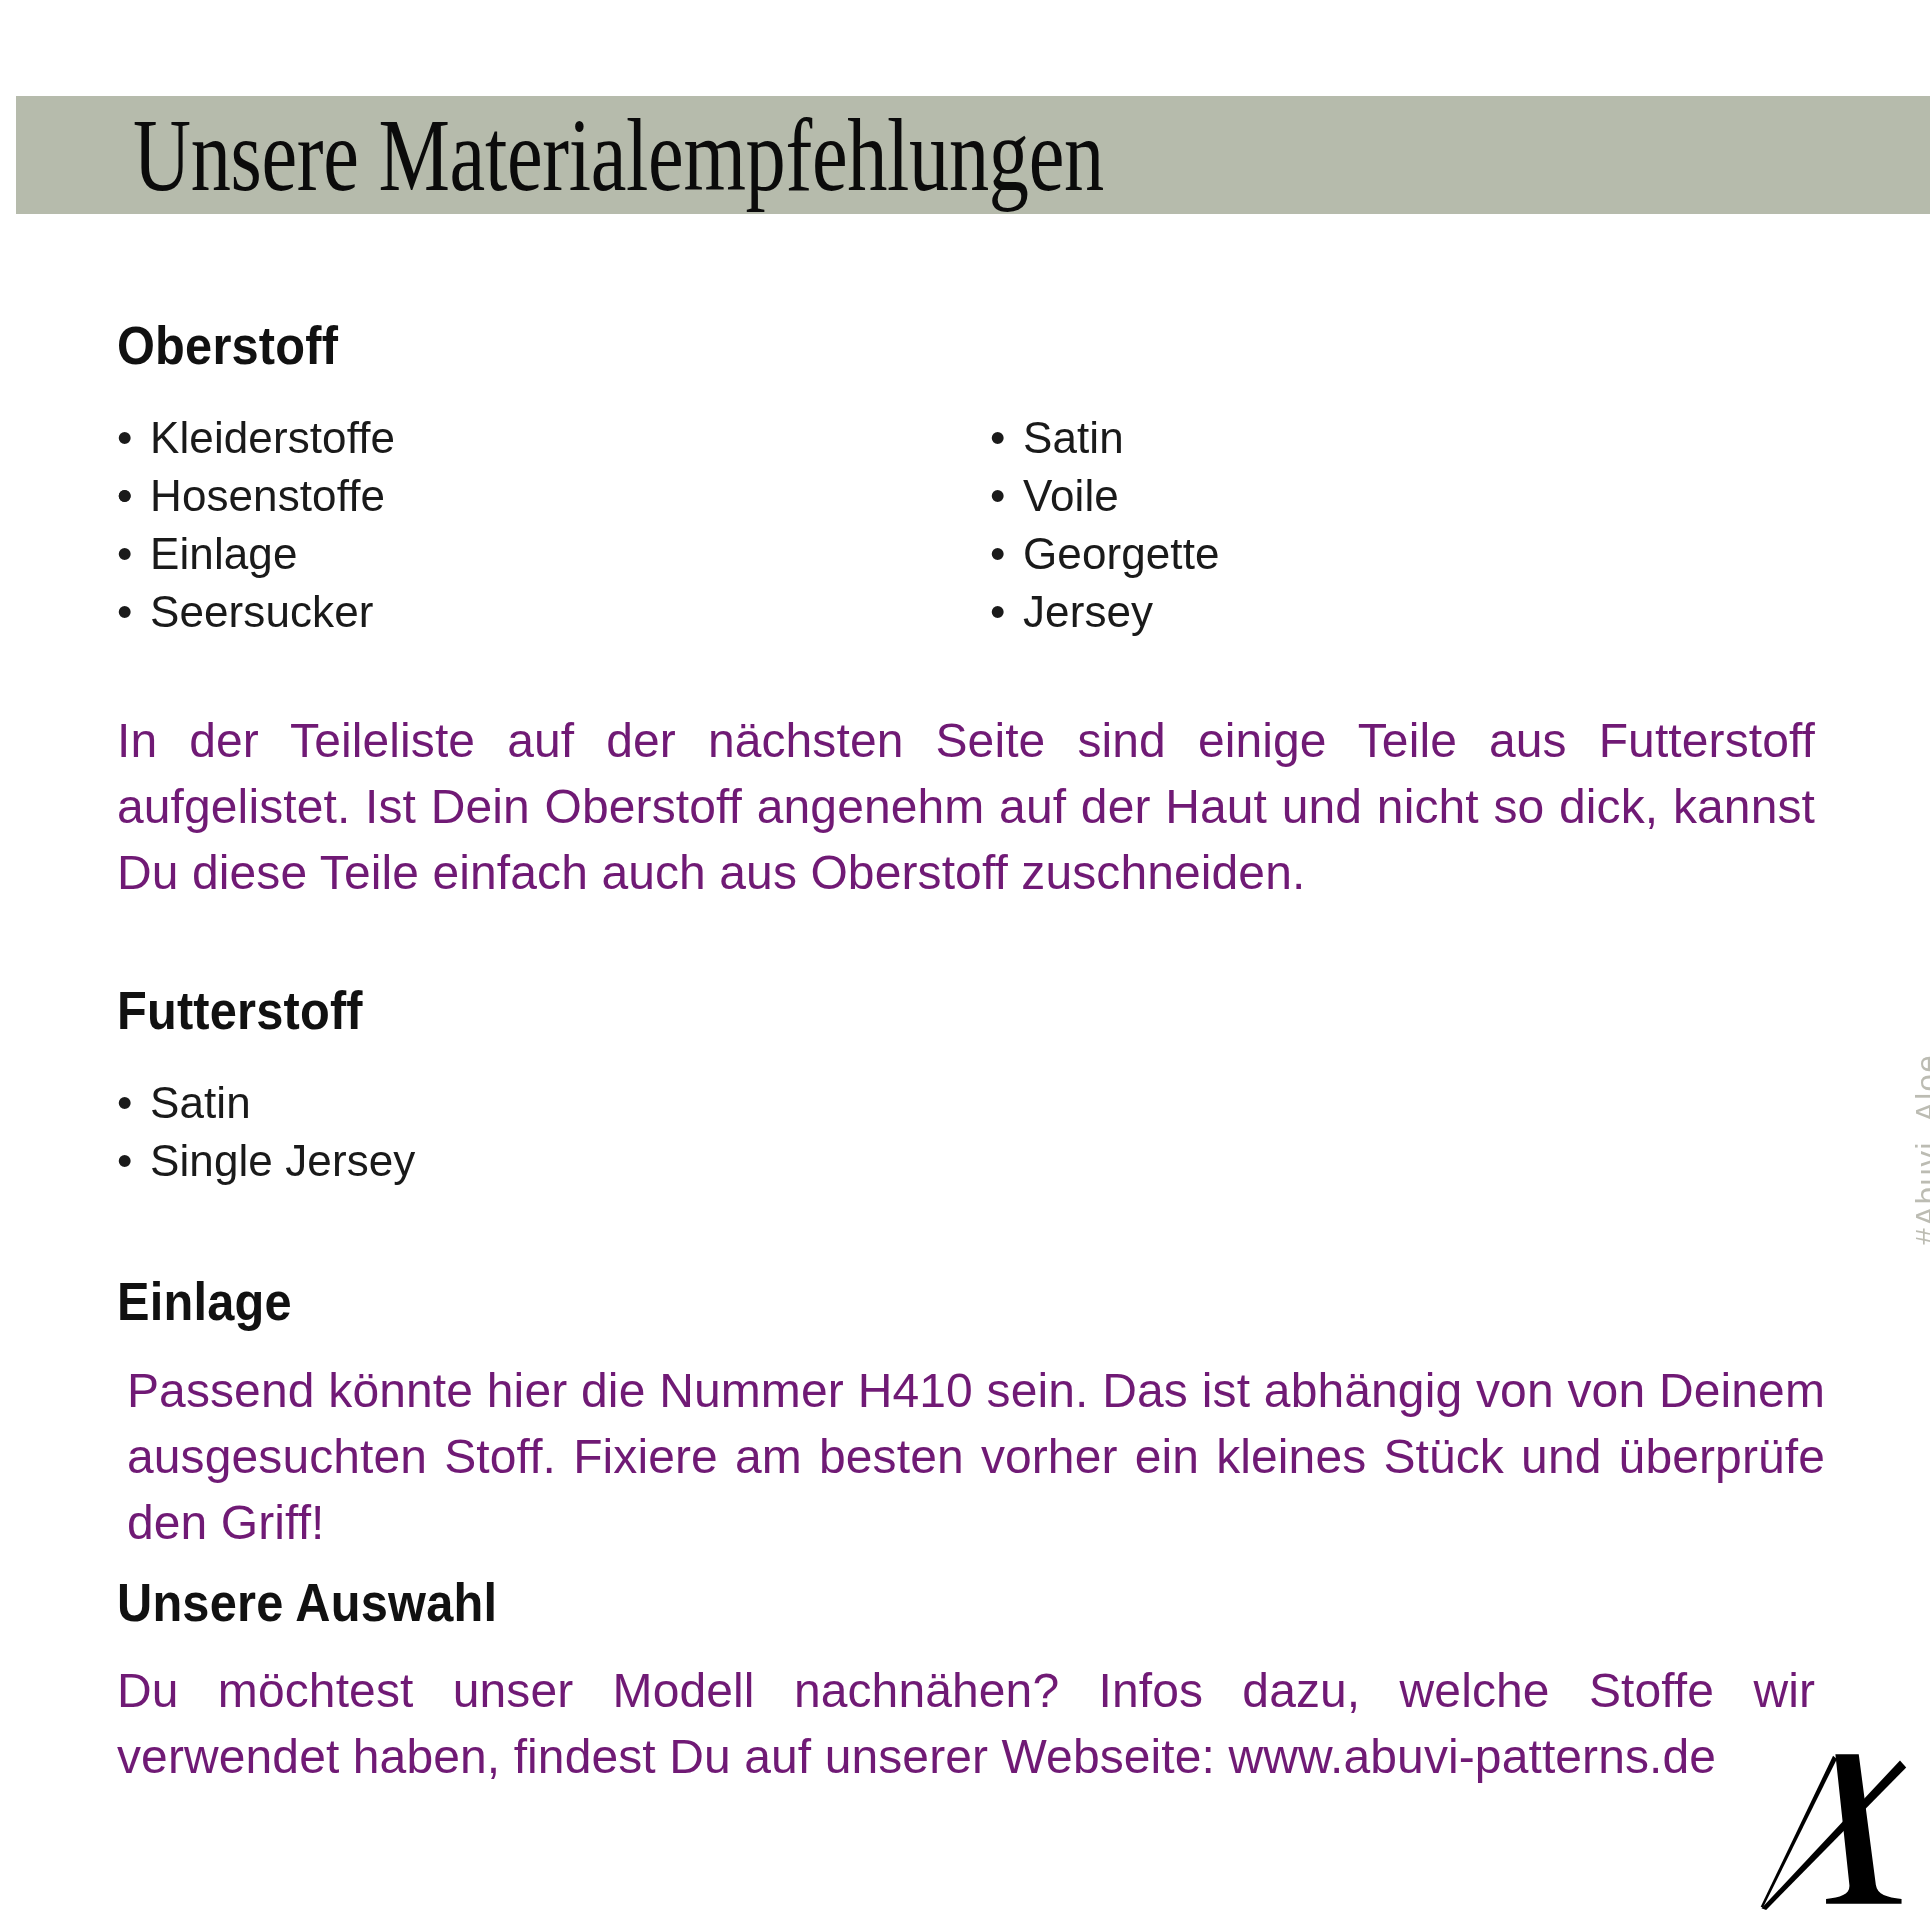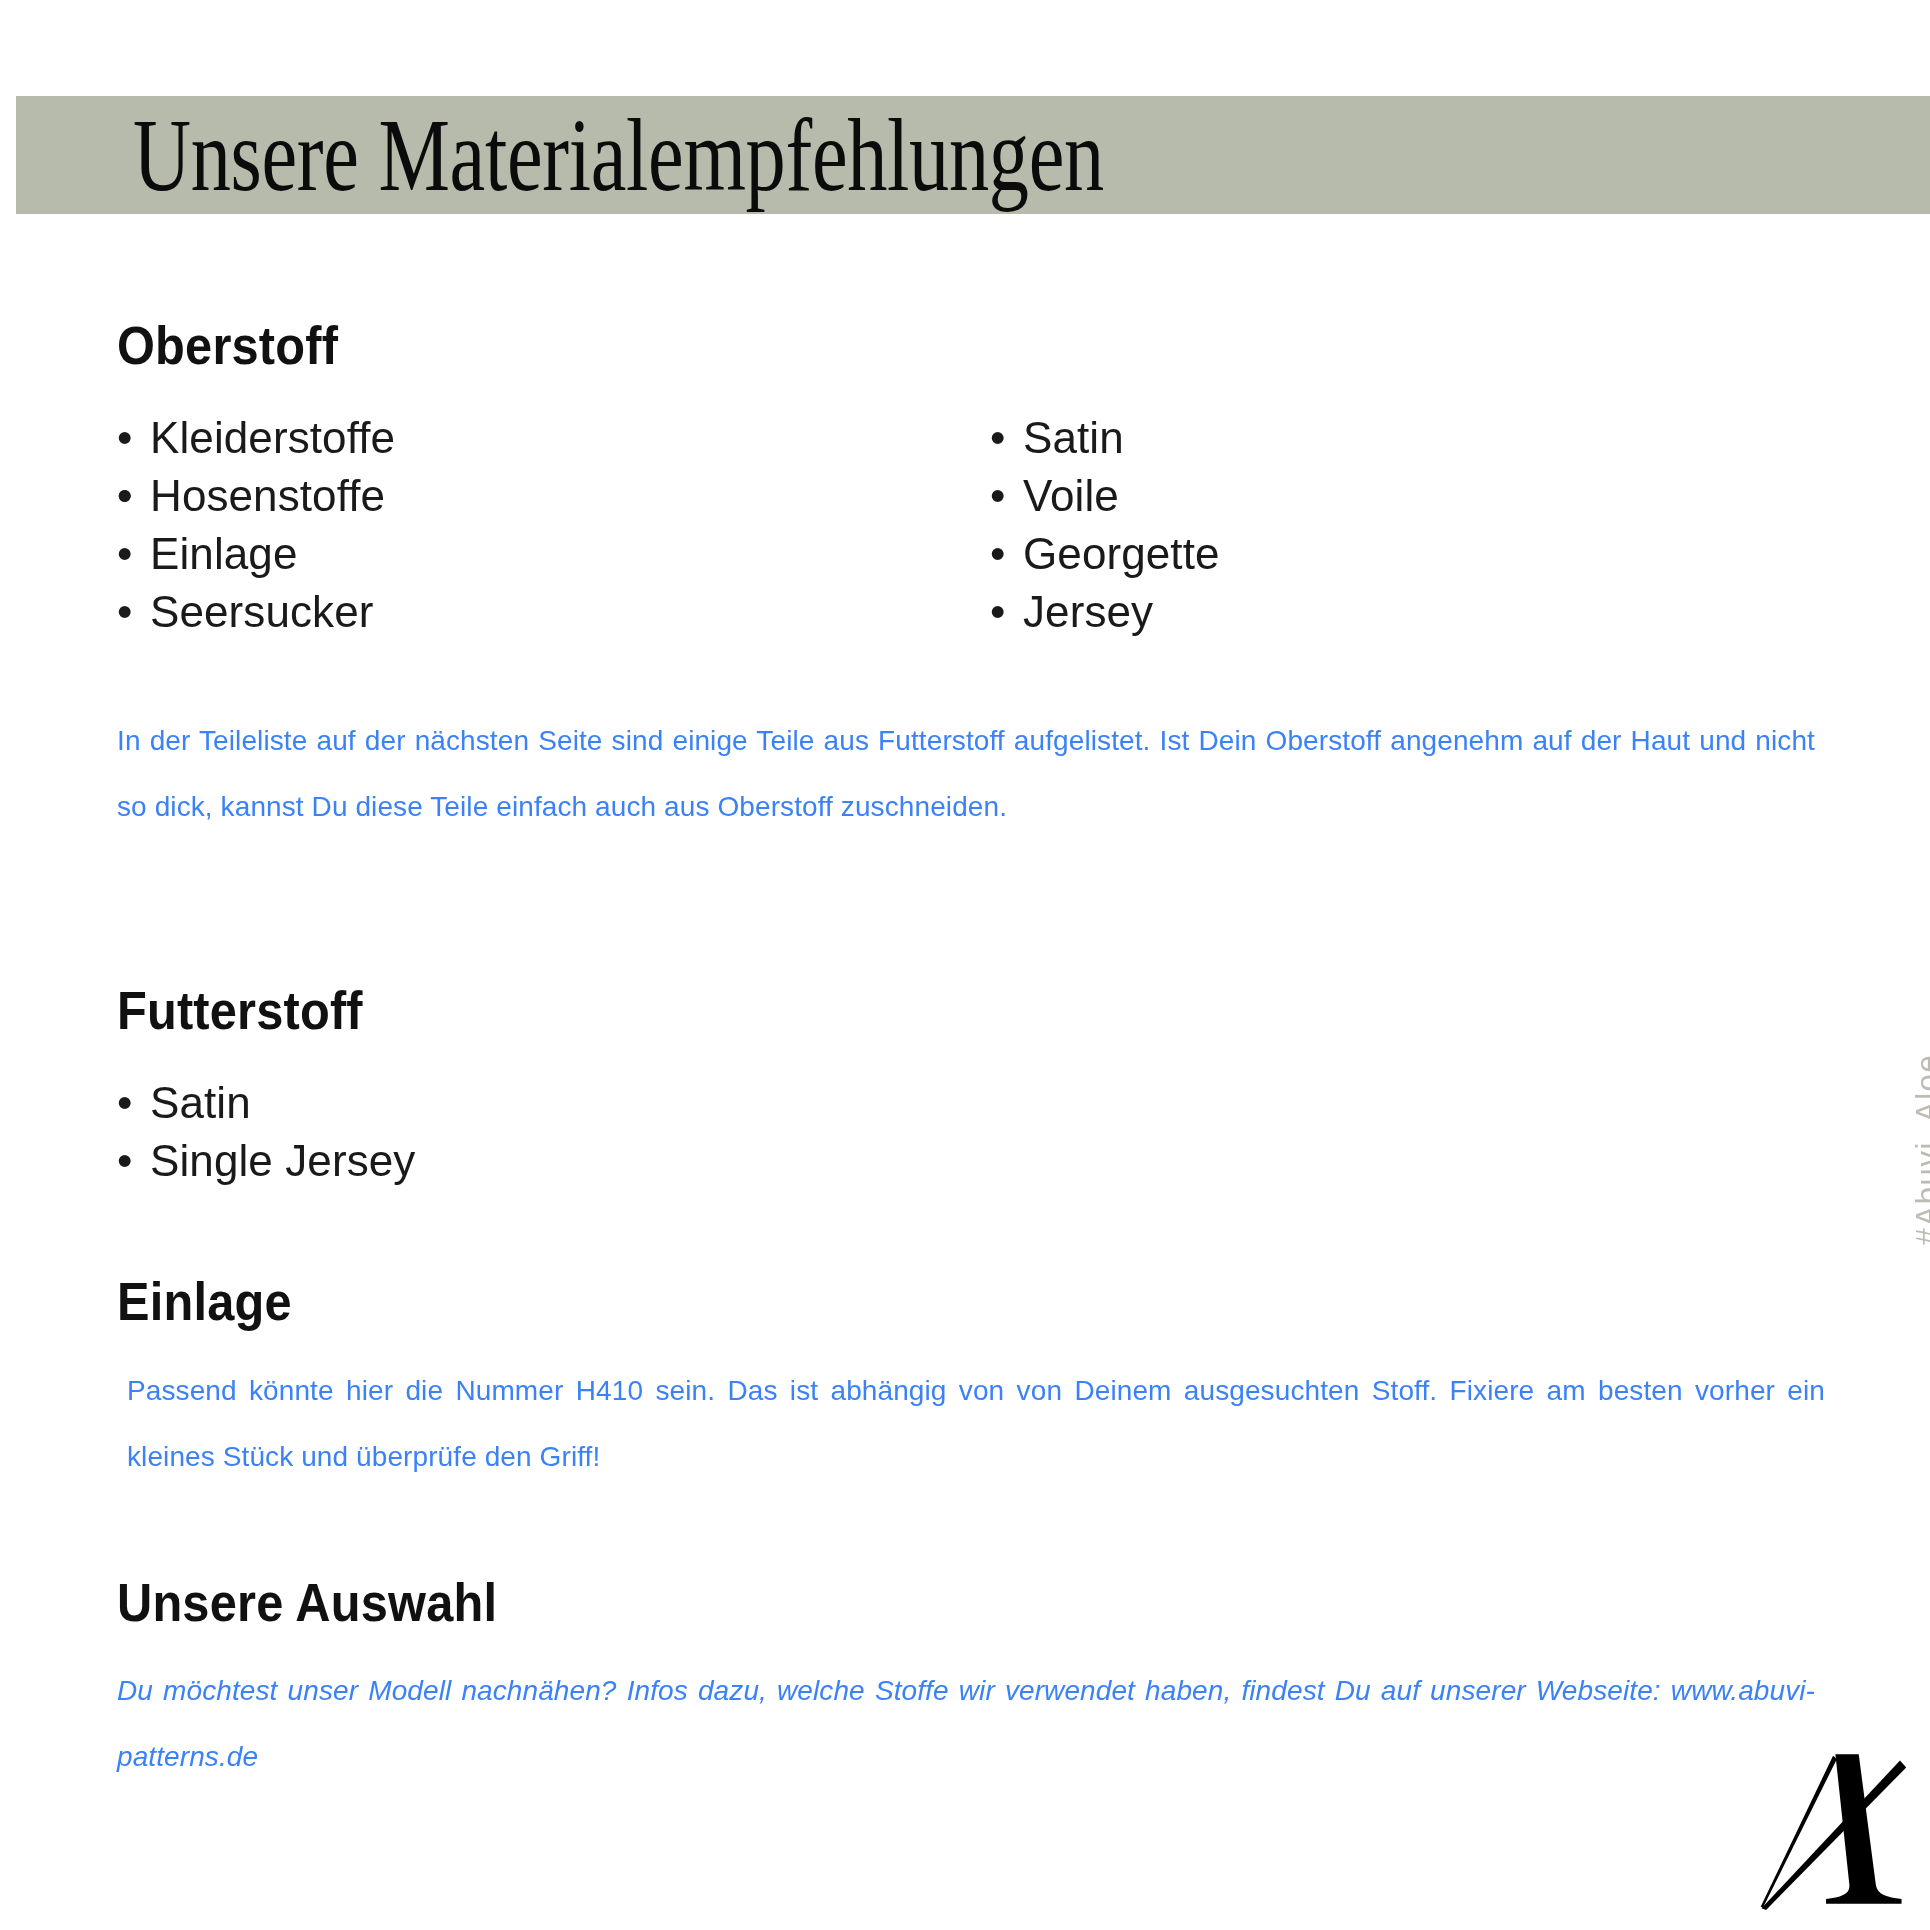--- a/index.html
+++ b/index.html
@@ -56,23 +56,23 @@
     color: #111111;
     letter-spacing: 0.2px;
     transform: scaleX(0.92);
     transform-origin: left center;
     white-space: nowrap;
   }
 
   .body-text {
     font-family: "Liberation Sans", sans-serif;
     font-weight: 300;
-    font-size: 28px;
+    font-size: 48px;
     line-height: 66px;
-    color: #3b82f6;
+    color: #701a75;
     text-align: justify;
     text-justify: inter-word;
     letter-spacing: 0.1px;
   }
   .body-text.last-line-left { text-align-last: left; }
 
   
   .bullet-cols {
     position: relative;
     width: 100%;
@@ -116,21 +116,21 @@
   #sec-oberstoff-lists   { position: absolute; left: 117px; top: 409px; width: 1698px; height: 226px; }
   #sec-oberstoff-para    { position: absolute; left: 117px; top: 708px; width: 1698px; }
 
   #sec-futterstoff-title { position: absolute; left: 117px; top: 983px; }
   #sec-futterstoff-list  { position: absolute; left: 117px; top: 1074px; width: 1698px; }
 
   #sec-einlage-title     { position: absolute; left: 117px; top: 1274px; }
   #sec-einlage-para      { position: absolute; left: 127px; top: 1358px; width: 1698px; }
 
   #sec-auswahl-title     { position: absolute; left: 117px; top: 1575px; }
-  #sec-auswahl-para      { position: absolute; left: 117px; top: 1658px; width: 1698px; font-style: italic; }
+  #sec-auswahl-para      { position: absolute; left: 117px; top: 1658px; width: 1698px; }
 
   
   .side-tag {
     position: absolute;
     right: 20px;
     top: 862px;
     font-family: "Liberation Sans", sans-serif;
     font-weight: 300;
     font-size: 31px;
     letter-spacing: 1.6px;

